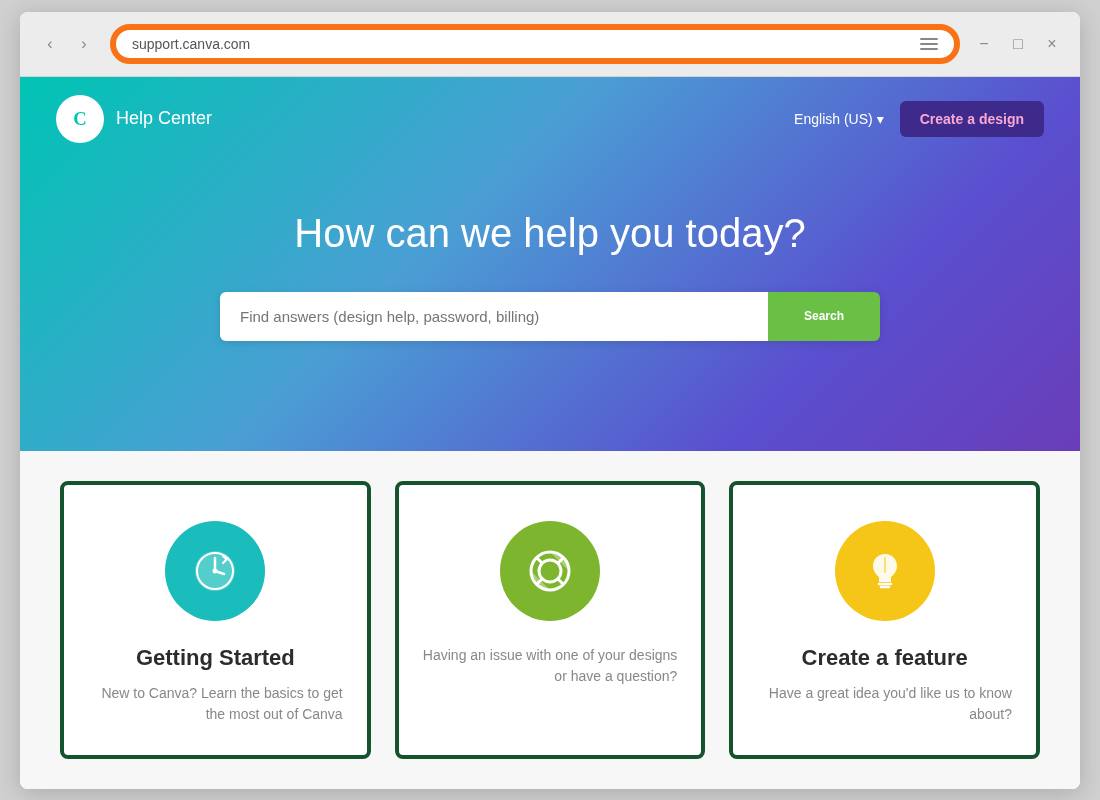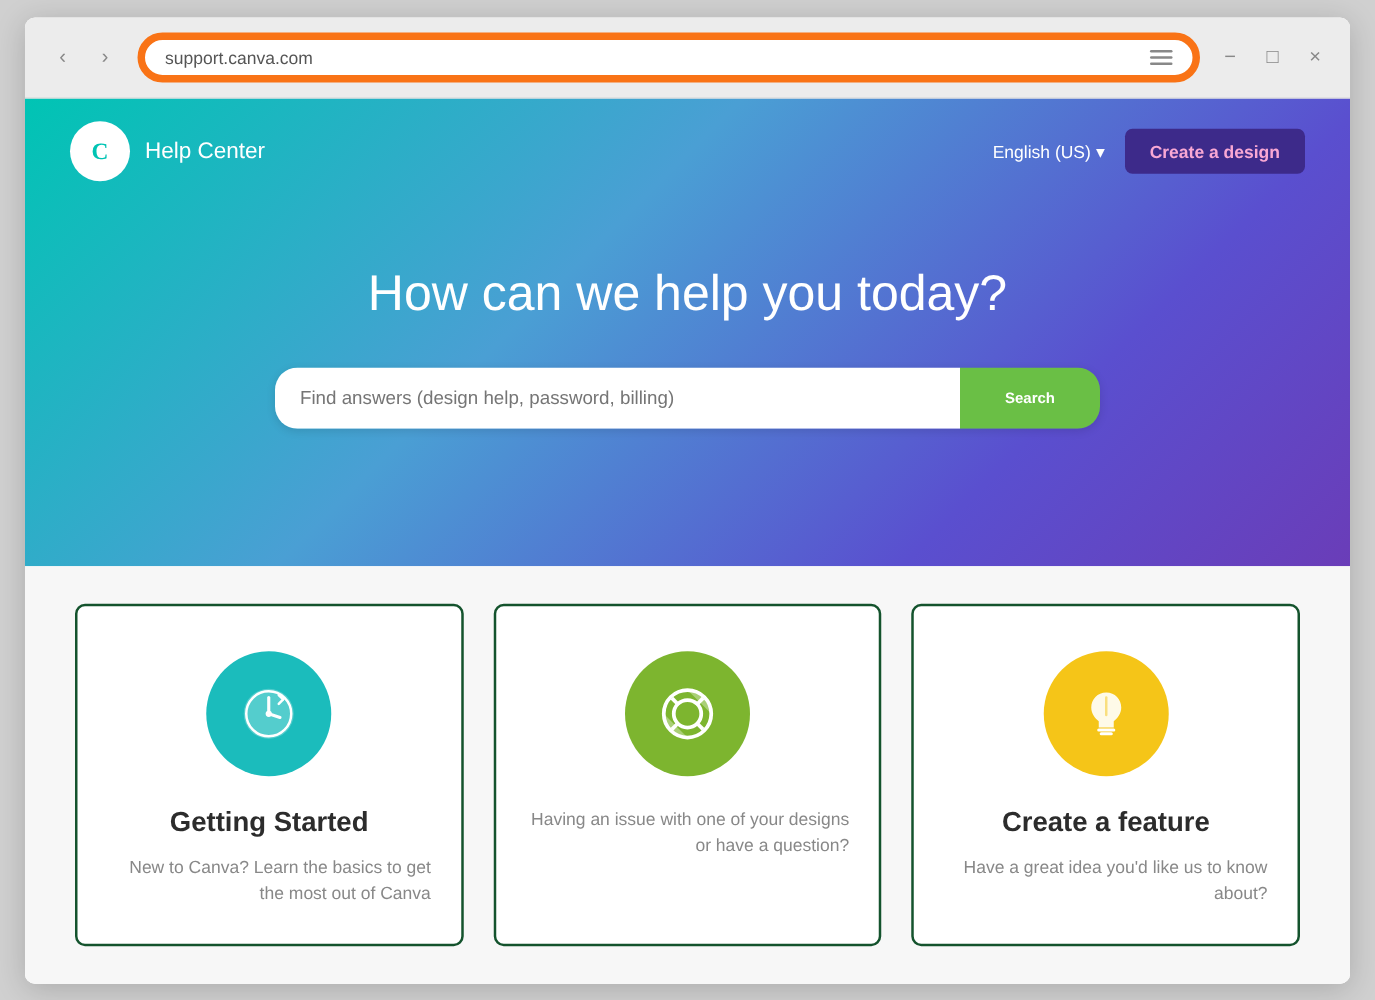--- a/index.html
+++ b/index.html
@@ -183,21 +183,21 @@
       color: #fff;
       font-size: 40px;
       font-weight: 400;
       margin-bottom: 36px;
     }
 
     .search-bar {
       display: flex;
       max-width: 660px;
       margin: 0 auto;
-      border-radius: 18px;
+      border-radius: 6px;
       overflow: hidden;
       box-shadow: 0 2px 8px rgba(0,0,0,0.12);
     }
 
     .search-input {
       flex: 1;
       padding: 16px 20px;
       font-size: 15px;
       border: none;
       outline: none;
@@ -219,21 +219,21 @@
     .cards-section {
       background: #f7f7f7;
       padding: 30px 40px;
       display: grid;
       grid-template-columns: repeat(3, 1fr);
       gap: 24px;
     }
 
     .card {
       background: #fff;
-      border: 2px solid #14532d;
+      border: 4px solid #14532d;
       border-radius: 8px;
       padding: 36px 24px 30px;
       display: flex;
       flex-direction: column;
       align-items: center;
       text-align: center;
       cursor: pointer;
     }
 
     .card-icon {

